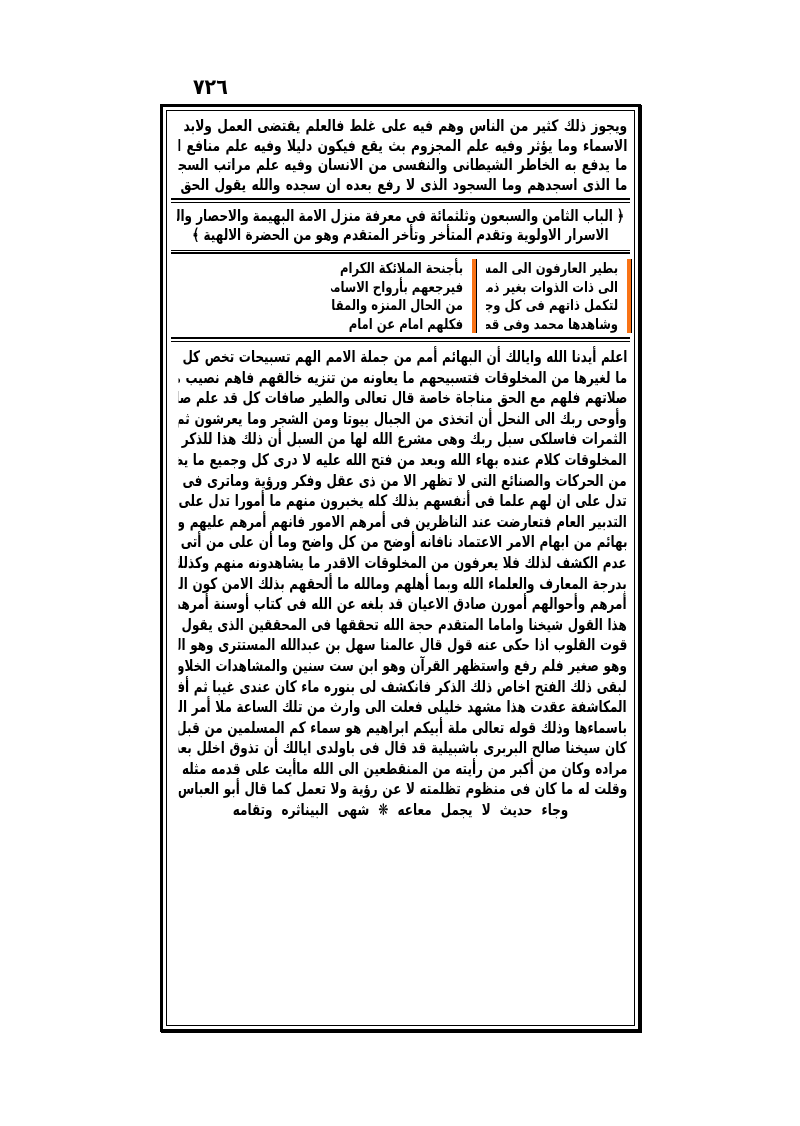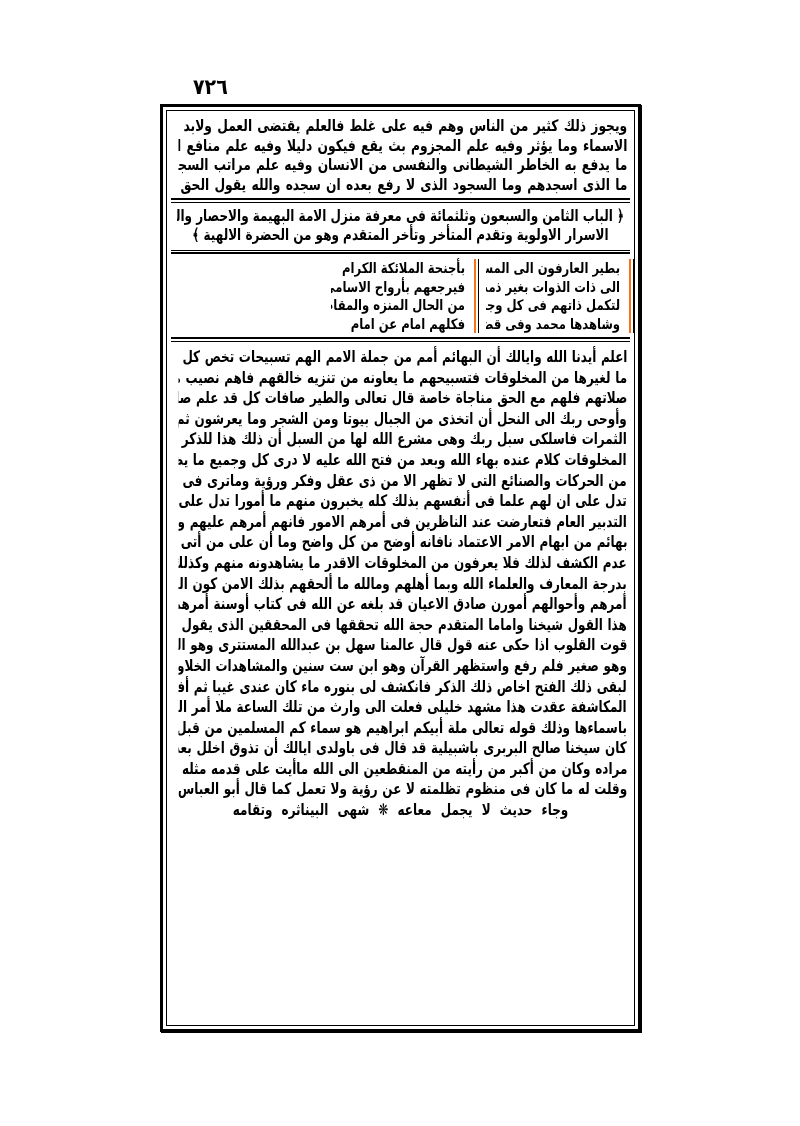--- a/index.html
+++ b/index.html
@@ -122,21 +122,21 @@
     display: flex;
     flex-direction: row-reverse;
     justify-content: flex-start;
     padding: 4px 0 3px 0;
     position: relative;
   }
   .verse-col {
     width: 152px;
     padding: 0 9px 0 7px;
     box-sizing: border-box;
-    border-right: 2px solid #f97316;
+    border-right: 4px solid #f97316;
     position: relative;
     margin-right: 3px;
   }
   .verse-col::before {
     content: "";
     position: absolute;
     top: 0;
     bottom: 0;
     right: -5px;
     width: 0;

